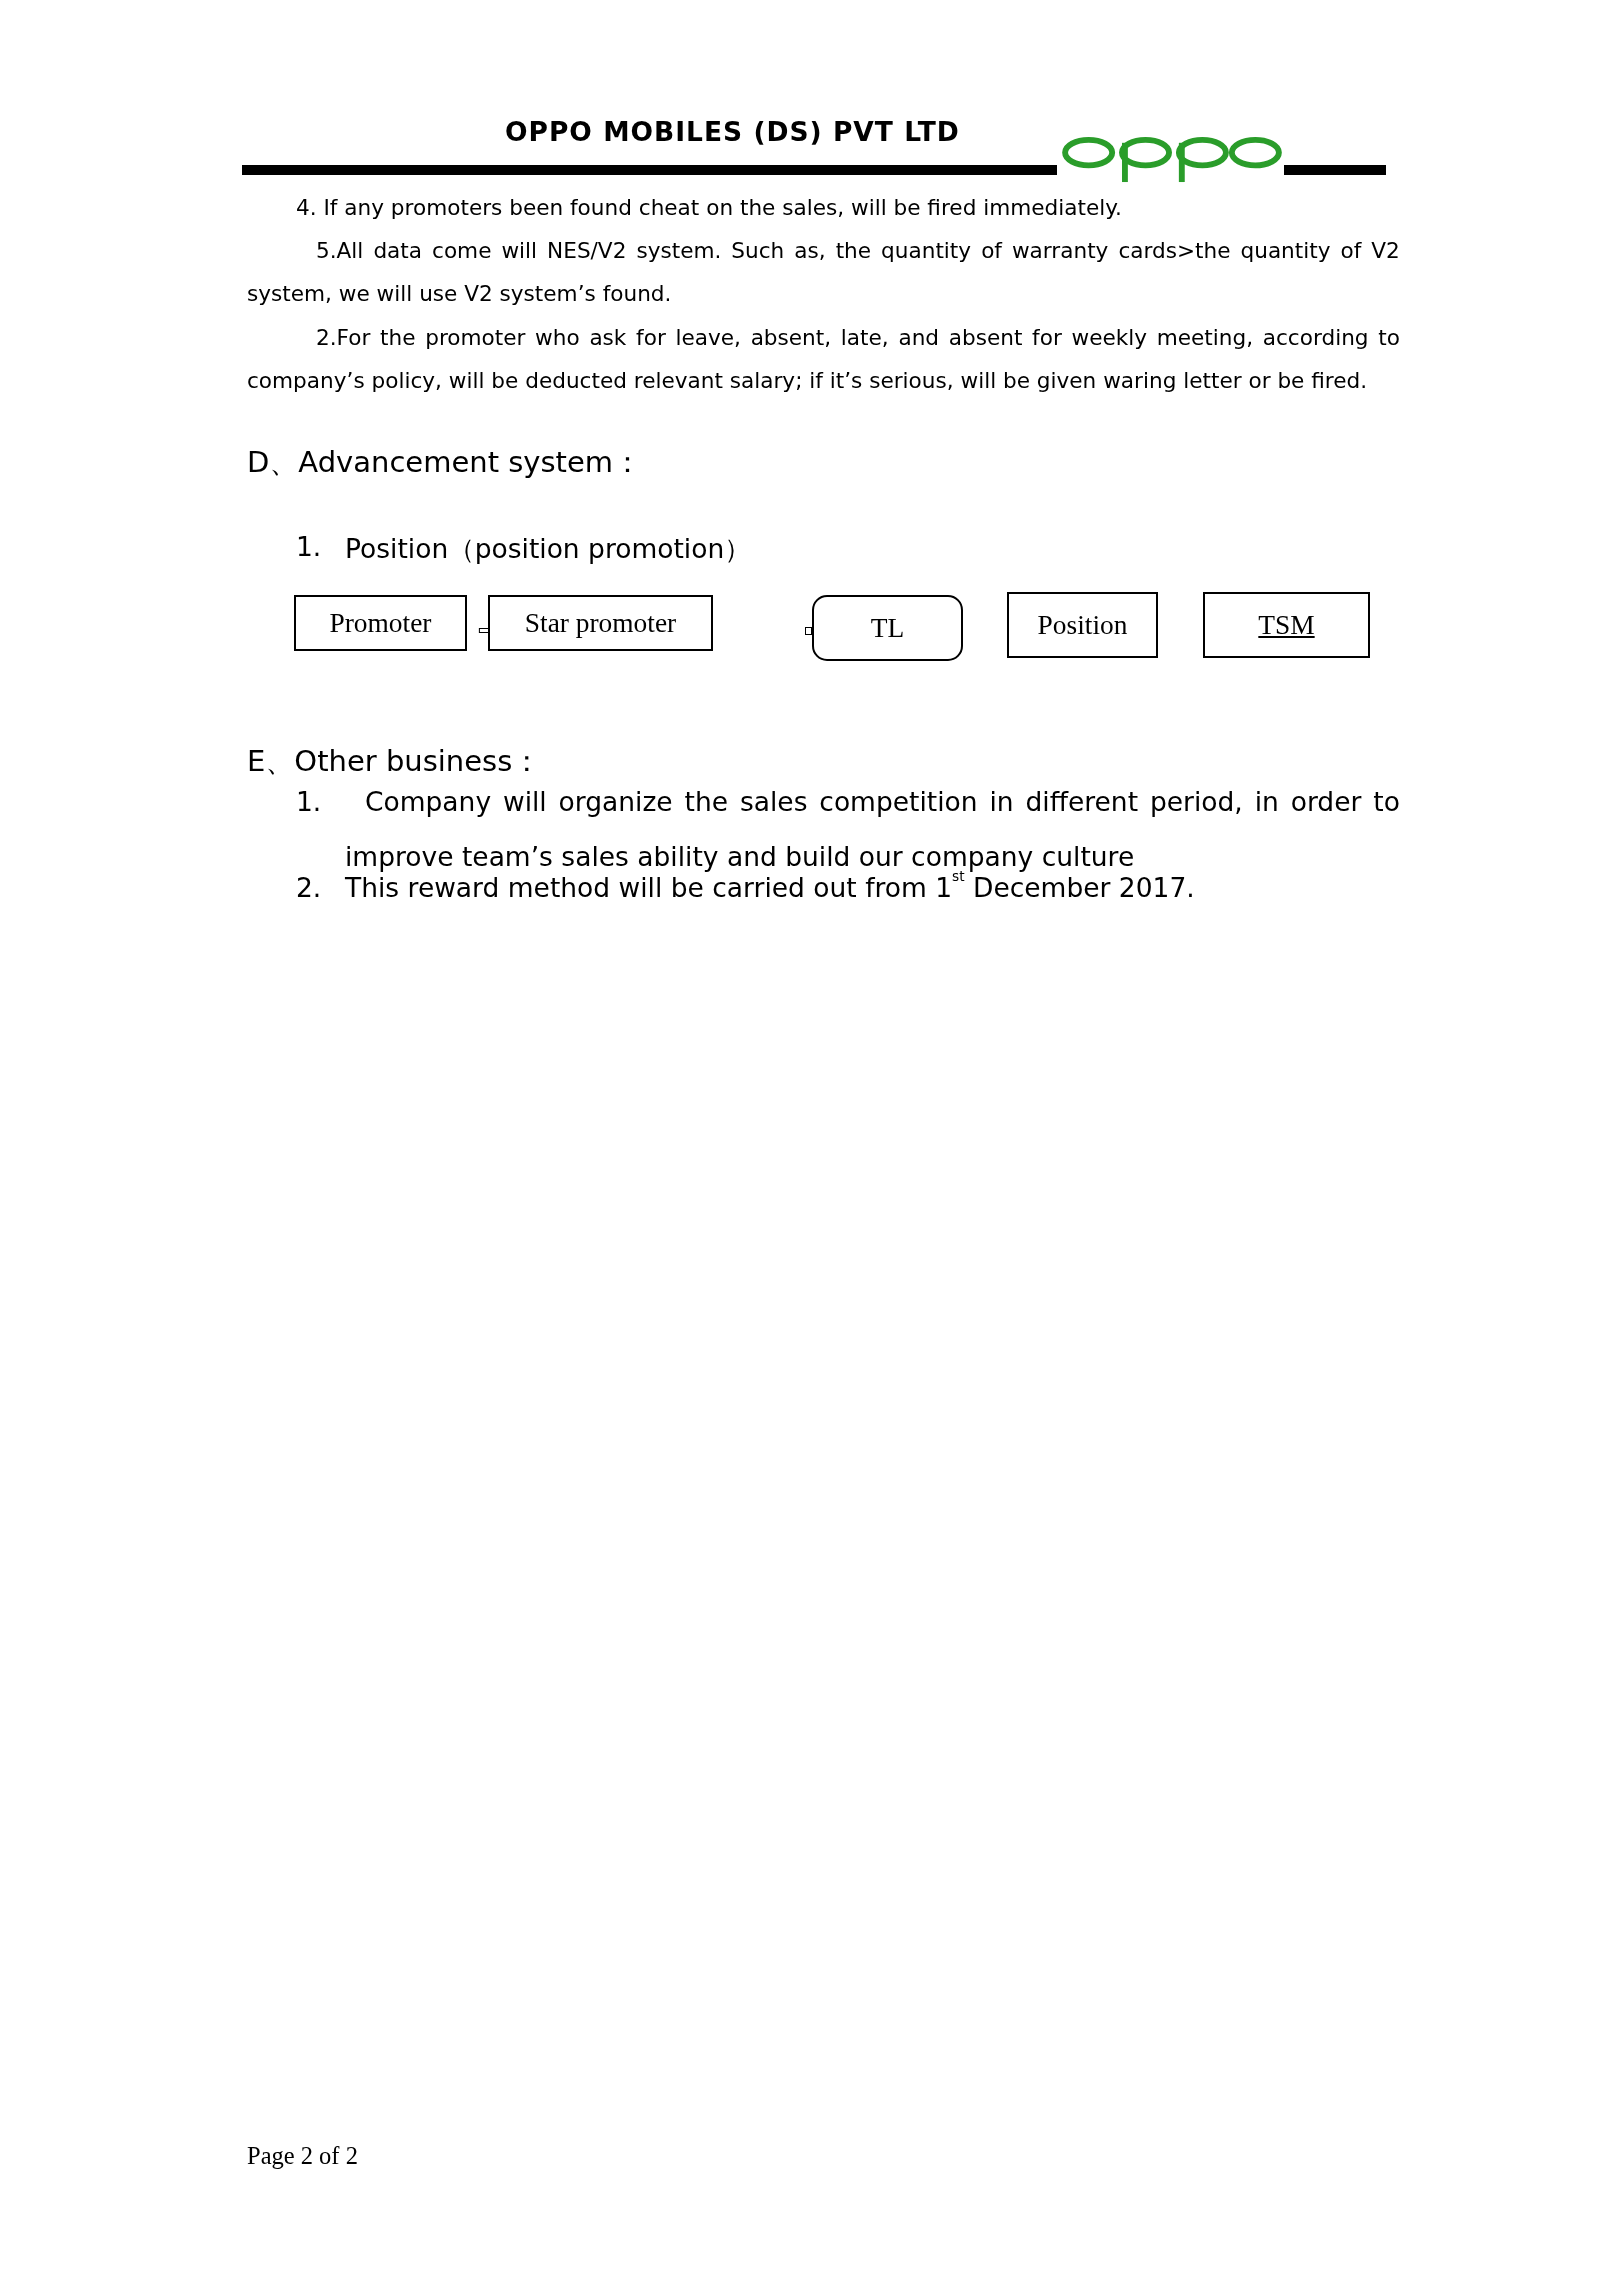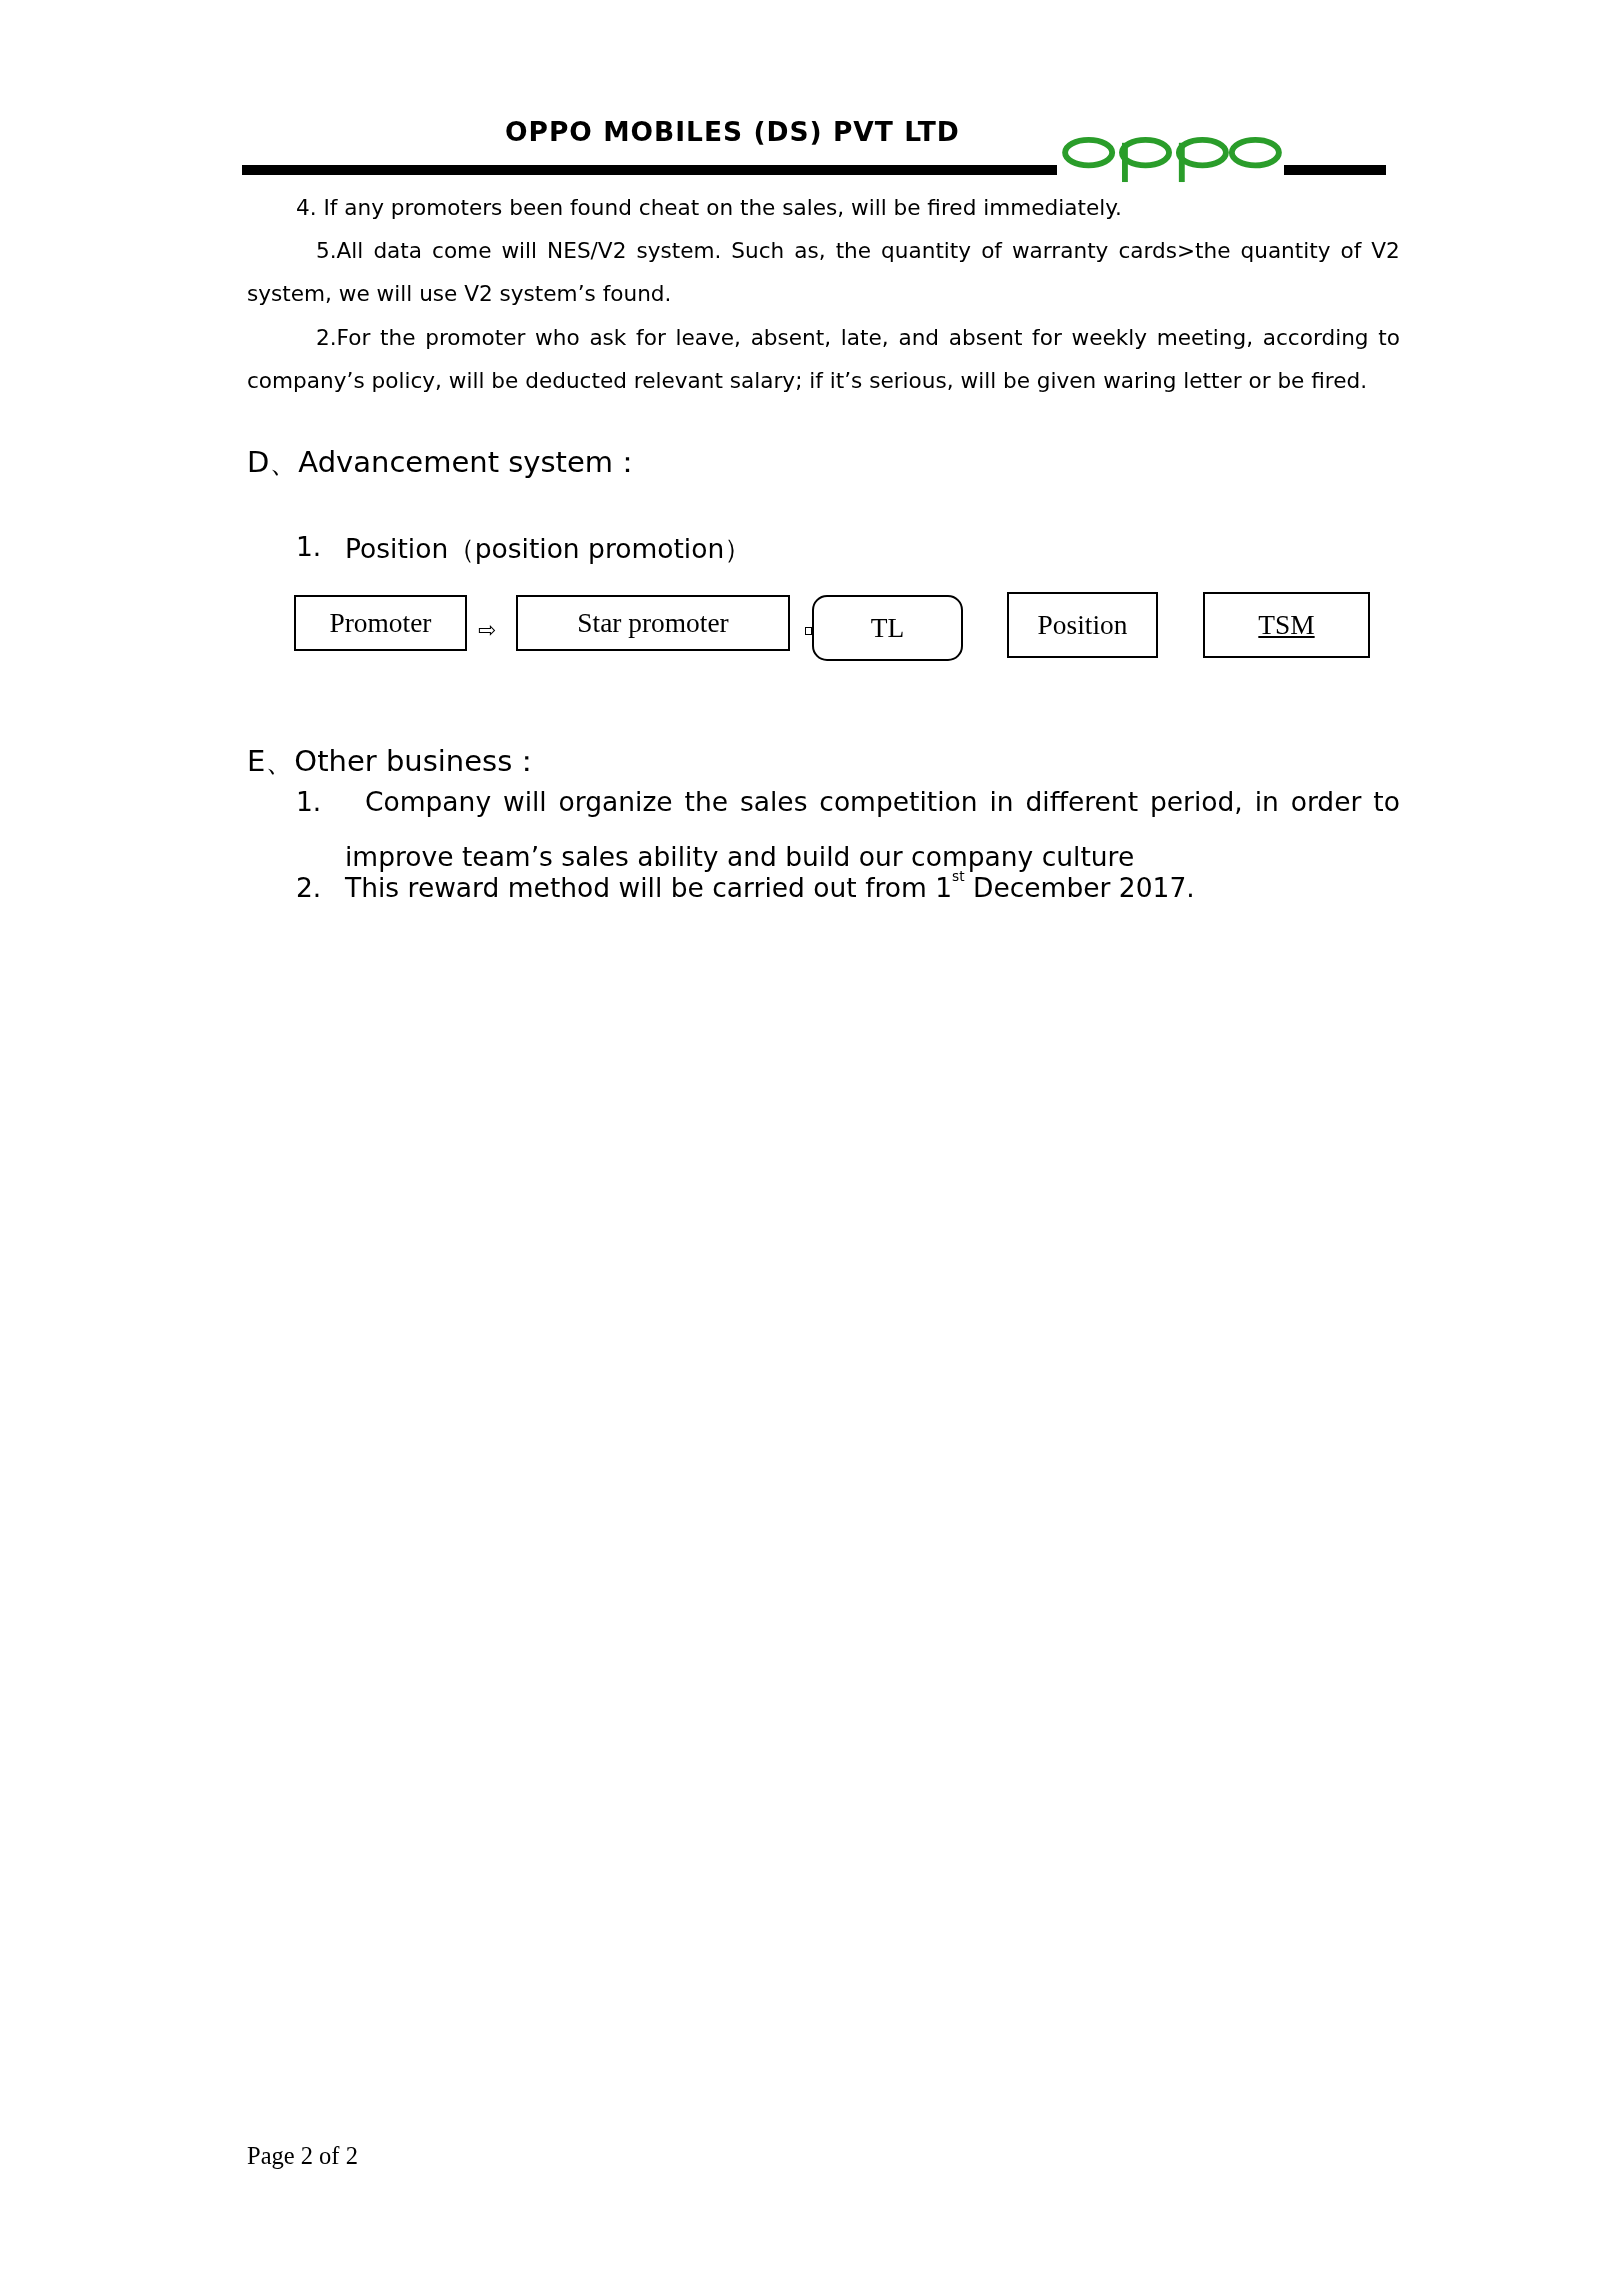--- a/index.html
+++ b/index.html
@@ -92,21 +92,21 @@
 <div class="abs body-text" style="left:247px; top:359px;">company’s policy, will be deducted relevant salary; if it’s serious, will be given waring letter or be fired.</div>
 
 <div class="abs heading" style="left:247px; top:443px;">D、Advancement system：</div>
 <div class="abs subitem" style="left:296px; top:531px;">1.</div>
 <div class="abs subitem" style="left:345px; top:531px;">Position（position promotion）</div>
 
 <div class="box" style="left:294px; top:595px; width:173px; height:56px;">
   <span>Promoter</span>
 </div>
 <div class="abs arrow" style="left:478px; top:617px;">⇨</div>
-<div class="box" style="left:516px; top:595px; width:274px; height:56px;">
+<div class="box" style="left:488px; top:595px; width:225px; height:56px;">
   <span>Star promoter</span>
 </div>
 <div class="abs" style="left:805px; top:627px; width:6.9px; height:7.8px; border:1.5px solid #000; box-sizing:border-box;"></div>
 <div class="box" style="left:812px; top:595px; width:151px; height:66px;border-radius:15px;">
   <span>TL</span>
 </div>
 <div class="box" style="left:1007px; top:592px; width:151px; height:66px;">
   <span>Position</span>
 </div>
 <div class="box" style="left:1203px; top:592px; width:167px; height:66px;text-decoration:underline;">

